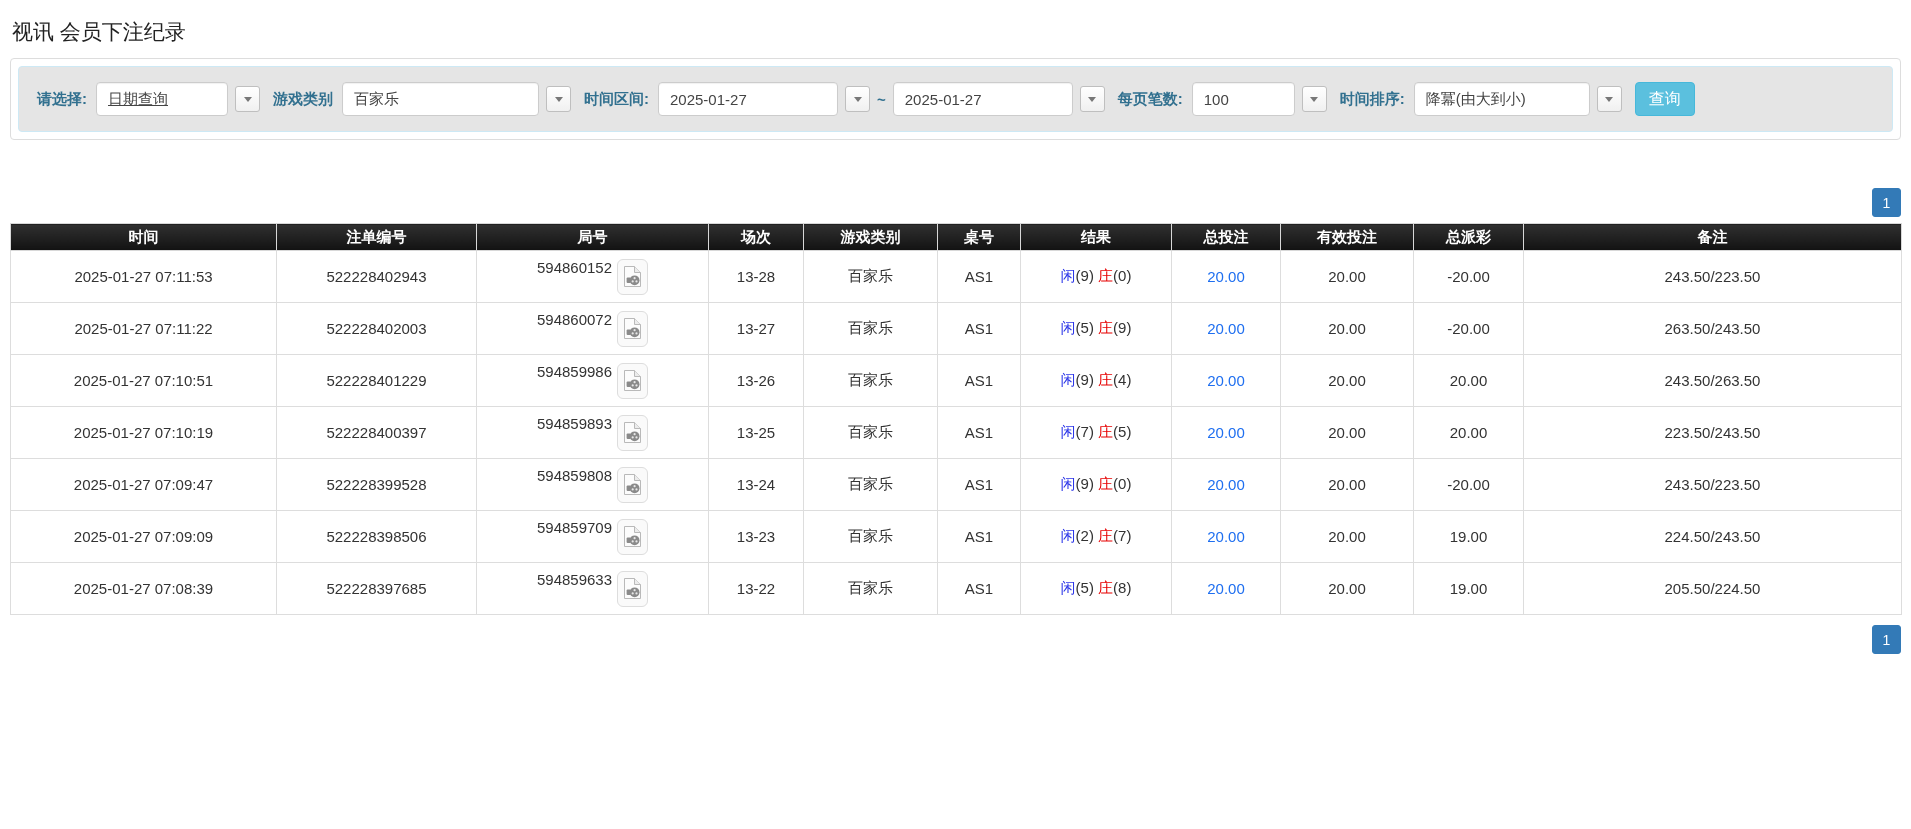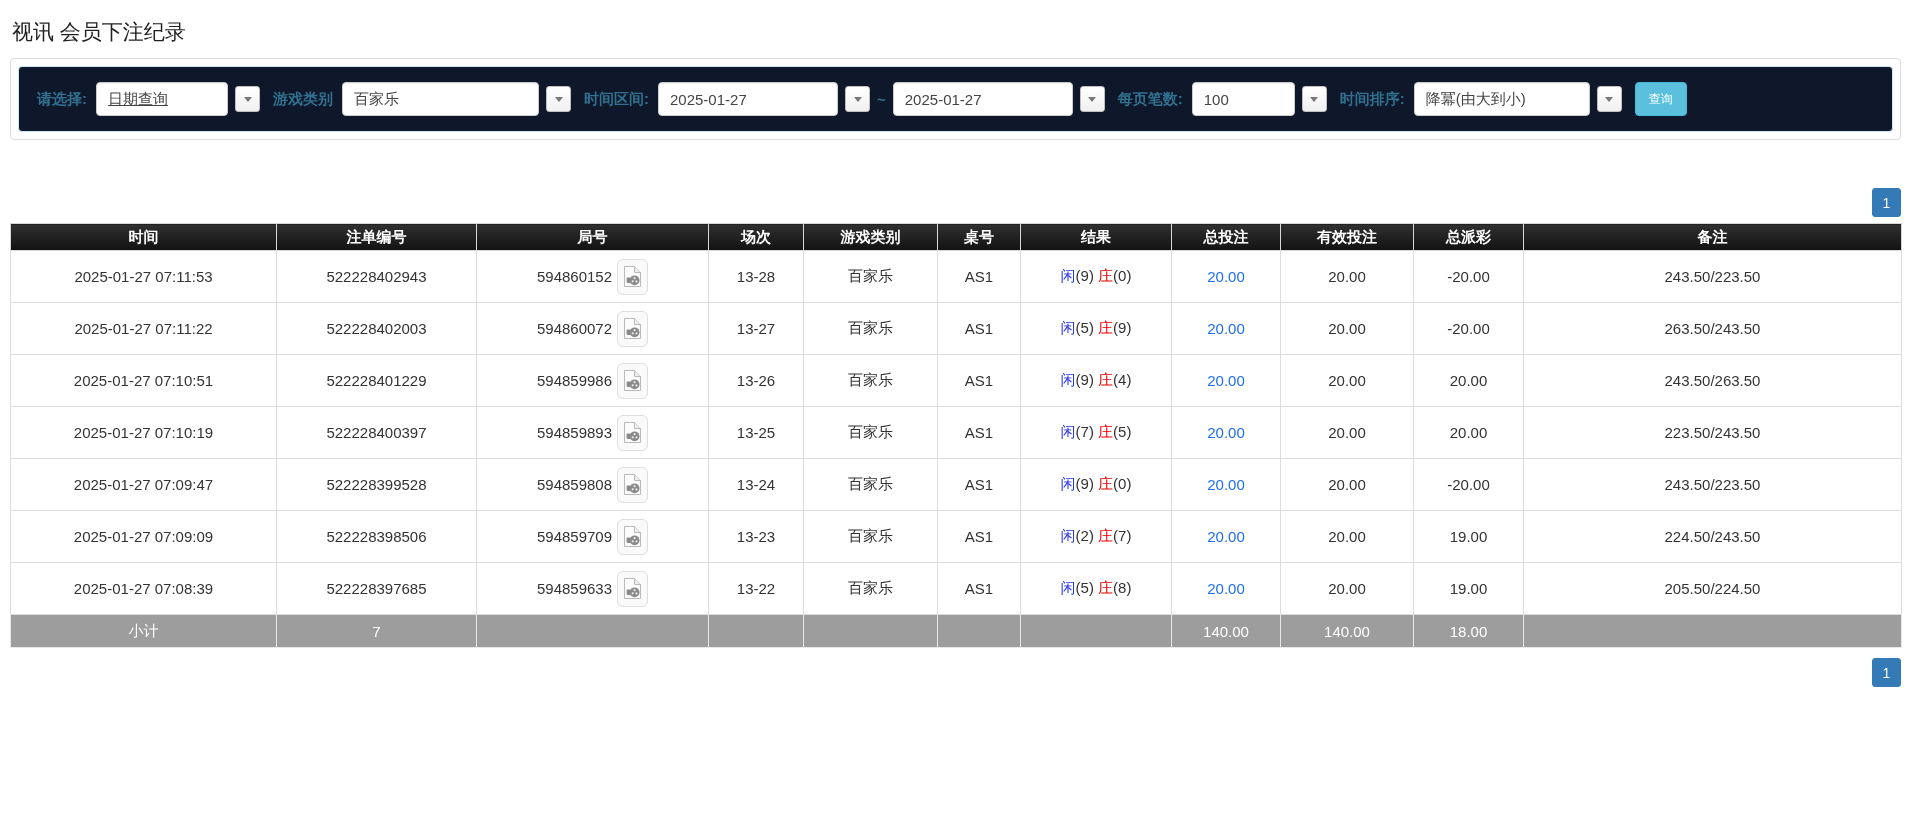--- a/index.html
+++ b/index.html
@@ -21,21 +21,21 @@
   }
 
   
   .filter-panel {
     border: 1px solid #ddd;
     border-radius: 4px;
     padding: 7px;
     background: #fff;
   }
   .filter-bar {
-    background: #0f172a;
+    background: #e5e5e5;
     border: 1px solid #cde9f5;
     border-radius: 4px;
     padding: 15px 10px;
     display: flex;
     align-items: center;
     gap: 5px;
     white-space: nowrap;
   }
   .flabel {
     color: #31708f;
@@ -80,21 +80,21 @@
   }
   .tilde { color: #31708f; font-weight: bold; margin: 0 2px; }
   .search-btn {
     margin-left: 8px;
     height: 34px;
     padding: 0 13px;
     background: #5bc0de;
     border: 1px solid #46b8da;
     border-radius: 4px;
     color: #fff;
-    font-size: 12px;
+    font-size: 16px;
     cursor: pointer;
   }
 
   
   .summary-bar {
     margin-top: 15px;
     background: #dff0d8;
     border: 1px solid #d6e9c6;
     border-radius: 2px;
     padding: 11px 15px;
@@ -142,21 +142,21 @@
   table.records td {
     border: 1px solid #ddd;
     height: 52px;
     text-align: center;
     vertical-align: middle;
     color: #333;
     font-size: 15px;
     background: #fff;
     overflow: hidden;
   }
-  .round-wrap { display: inline-flex; align-items: center; gap: 5px; }
+  .round-wrap { display: inline-flex; gap: 5px; }
   .icon-btn {
     width: 31px;
     height: 36px;
     border: 1px solid #ddd;
     border-radius: 6px;
     background: #fafafa;
     display: inline-flex;
     align-items: center;
     justify-content: center;
     cursor: pointer;
@@ -504,33 +504,20 @@
     </td>
     <td>
       <a class="bet-link">20.00</a>
     </td>
     <td>20.00</td>
     <td>19.00</td>
     <td>205.50/224.50</td>
   </tr>
 </tbody>
     <tbody id="footer-body">
-  <tr class="sum-row">
-    <td>小计</td>
-    <td>7</td>
-    <td></td>
-    <td></td>
-    <td></td>
-    <td></td>
-    <td></td>
-    <td>140.00</td>
-    <td>140.00</td>
-    <td>18.00</td>
-    <td></td>
-  </tr>
 
 </tbody>
   </table>
 
   <div class="pagination bottom">
     <a class="page-btn">1</a>
   </div>
 
 </div>
 

